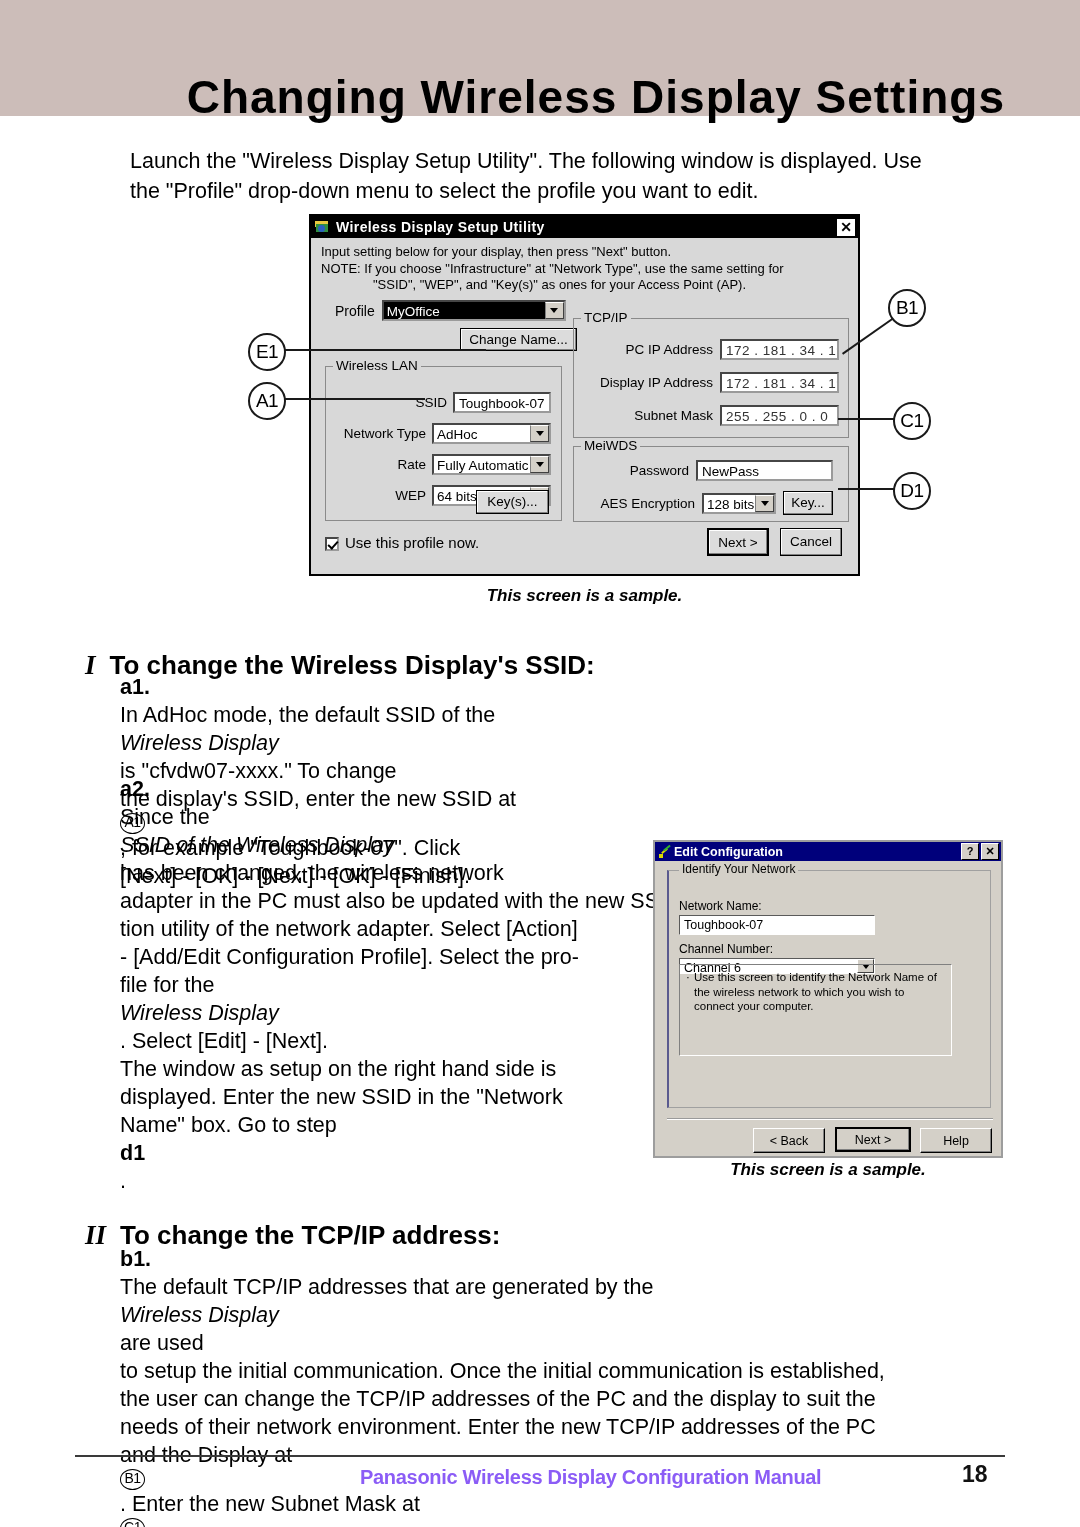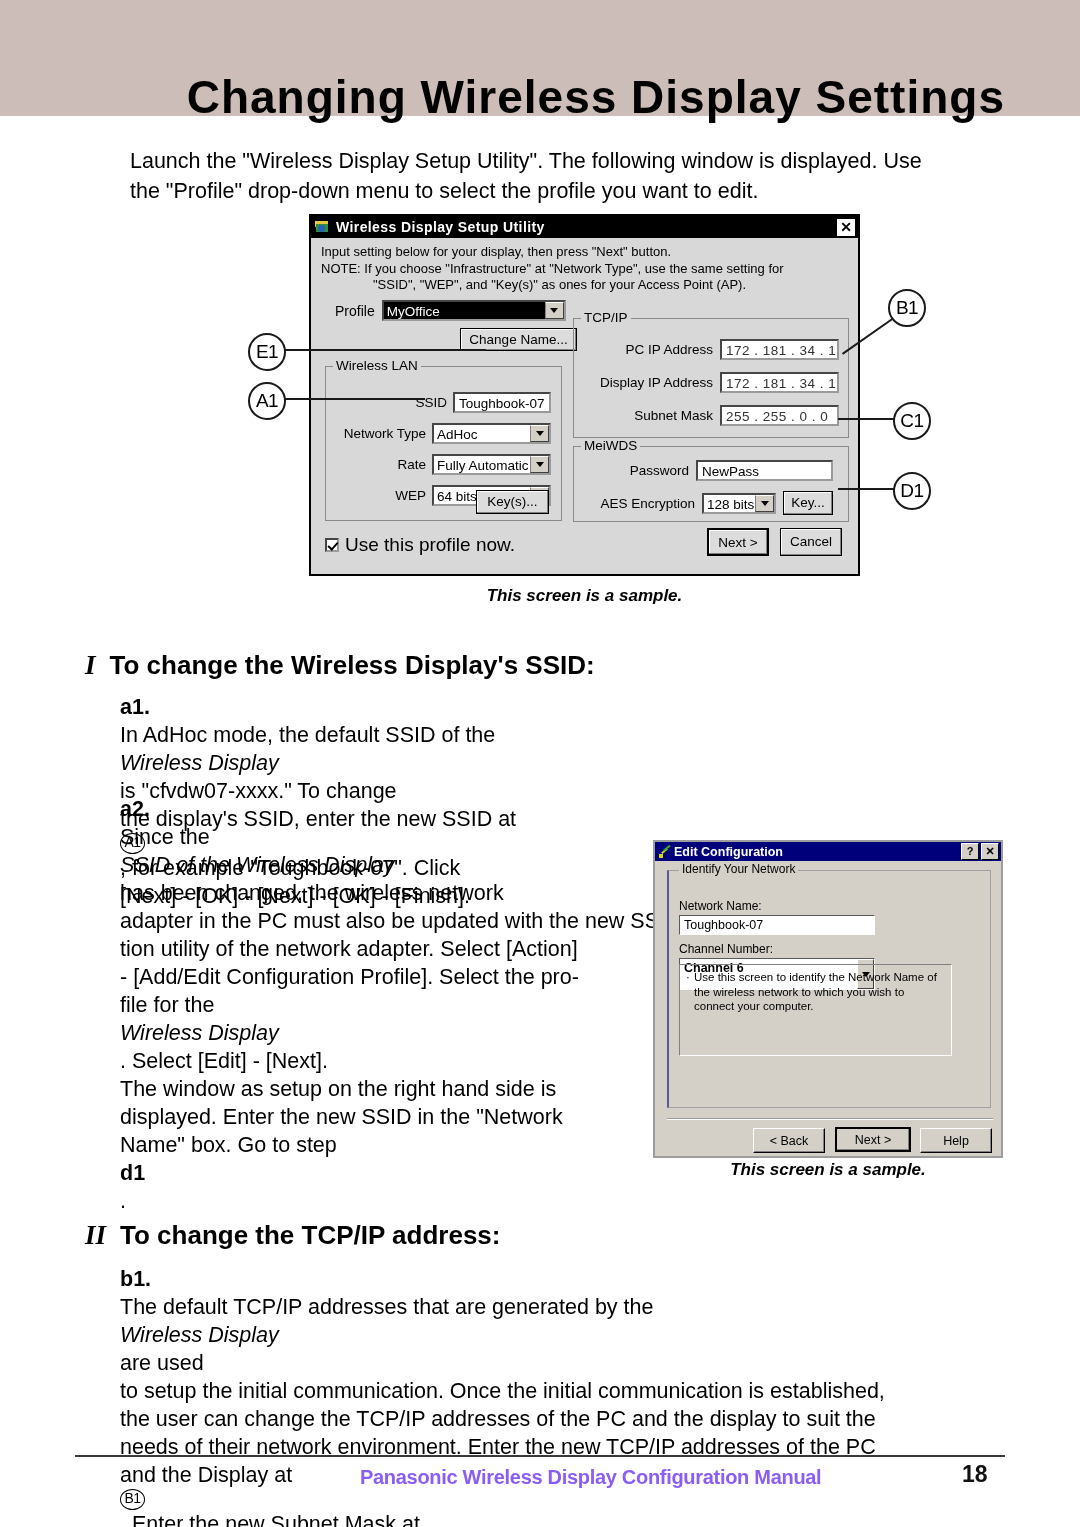--- a/index.html
+++ b/index.html
@@ -101,21 +101,21 @@
 
   .fld-row{position:absolute;display:flex;align-items:center;}
   .fld-lbl{font-size:13.5px;text-align:right;white-space:nowrap;}
   .txt{
     border:2px inset #9a9a9a;background:#fff;
     font-size:13.5px;line-height:17px;padding:1px 4px;box-sizing:border-box;
     height:21px;white-space:nowrap;overflow:hidden;
   }
   .ipbox{letter-spacing:.5px;color:#333;}
 
-  .chk-row{position:absolute;left:14px;top:296px;display:flex;align-items:center;font-size:19px;}
+  .chk-row{position:absolute;left:14px;top:296px;display:flex;align-items:flex-end;font-size:15px;}
   .chkbox{
     width:14px;height:14px;border:2px inset #9a9a9a;background:#fff;
     margin-right:6px;position:relative;box-sizing:border-box;
   }
   .chkbox::after{
     content:"";position:absolute;left:3px;top:0px;width:4px;height:8px;
     border:solid #000;border-width:0 2px 2px 0;transform:rotate(42deg);
   }
   .btn-next{position:absolute;left:396px;top:290px;width:62px;height:28px;line-height:22px;border:2px solid #000;}
   .btn-cancel{position:absolute;left:469px;top:290px;width:62px;height:28px;line-height:22px;}
@@ -136,21 +136,21 @@
 
   
   .sec-head{
     position:absolute;font-size:26px;font-weight:bold;white-space:nowrap;margin-top:20px;
   }
   .roman{
     font-family:"Liberation Serif", serif;font-style:italic;font-weight:bold;
     font-size:27px;margin-right:14px;
   }
   .step{
-    position:absolute;font-size:21.5px;line-height:28px;margin-top:20px;
+    position:absolute;font-size:21.5px;line-height:28px;
   }
   .step .num{position:absolute;left:0;top:0;font-weight:bold;}
   .step .txt-body{margin-left:46px;}
   .step .txt-body span{display:block;}
   .inline-call{
     display:inline-block;width:23px;height:19px;border:1.6px solid #000;border-radius:50%;
     font-size:14px;line-height:17px;text-align:center;vertical-align:-2px;
     font-weight:normal;letter-spacing:-0.5px;
   }
   em{font-style:italic;}
@@ -182,21 +182,21 @@
   .g2-title{position:absolute;left:10px;top:-8px;background:#d4d0c8;padding:0 3px;font-size:12px;line-height:13px;}
   .f2-lbl{position:absolute;font-size:12px;white-space:nowrap;}
   .t2{
     position:absolute;background:#fff;border-top:1.5px solid #5a5a5a;border-left:1.5px solid #5a5a5a;
     border-right:1px solid #fff;border-bottom:1px solid #fff;
     font-size:12.5px;line-height:17px;padding:1px 4px;box-sizing:border-box;height:20px;
   }
   .c2{
     position:absolute;background:#fff;border-top:1.5px solid #5a5a5a;border-left:1.5px solid #5a5a5a;
     border-right:1px solid #fff;border-bottom:1px solid #fff;
-    font-size:12.5px;line-height:17px;box-sizing:border-box;height:32px;display:flex;font-weight:bold;
+    font-size:12.5px;line-height:17px;box-sizing:border-box;height:16px;display:flex;
   }
   .c2 .v{flex:1;padding:1px 4px;white-space:nowrap;}
   .c2 .a{
     width:17px;background:#d4d0c8;
     border-top:1px solid #fff;border-left:1px solid #fff;
     border-right:1px solid #404040;border-bottom:1px solid #404040;
     display:flex;align-items:center;justify-content:center;box-sizing:border-box;
   }
   .info2{
     position:absolute;left:24px;top:122px;width:273px;height:92px;

